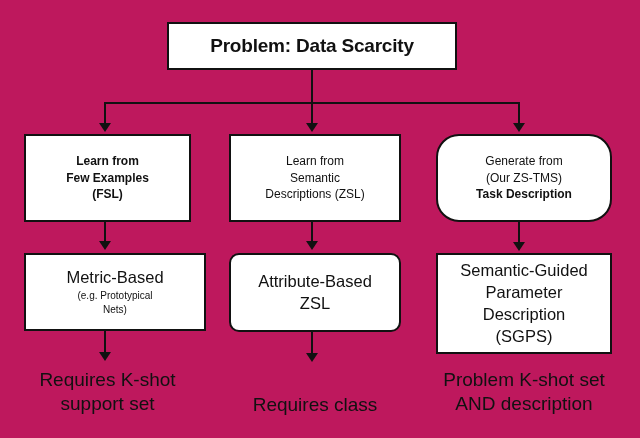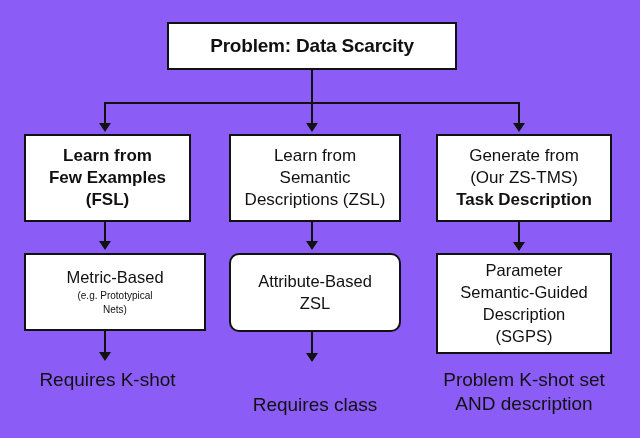--- a/index.html
+++ b/index.html
@@ -4,21 +4,21 @@
 <style>
   html, body {
     margin: 0;
     padding: 0;
     background: #ffffff;
   }
   #canvas {
     position: relative;
     width: 640px;
     height: 438px;
-    background: #8b5cf6;
+    background: #be185d;
     font-family: "Liberation Sans", sans-serif;
     color: #111111;
     overflow: hidden;
   }
 
   
   .box {
     position: absolute;
     box-sizing: border-box;
     border: 2.5px solid #111111;
@@ -32,24 +32,24 @@
   }
   .box .ln { display: block; white-space: nowrap; }
 
   
   #title-box {
     left: 167px; top: 22px; width: 290px; height: 48px;
     font-size: 19px; font-weight: bold; letter-spacing: -0.2px;
   }
 
   
-  .row1 { height: 88px; font-size: 17px; }
+  .row1 { height: 88px; font-size: 12px; }
   #branch-fsl  { left: 24px;  top: 134px; width: 167px; }
   #branch-zsl  { left: 229px; top: 134px; width: 172px; }
-  #branch-ztms { left: 436px; top: 134px; width: 176px; }
+  #branch-ztms { left: 436px; top: 134px; width: 176px; border-radius: 23px; }
 
   .row1 .ln { margin: 1.2px 0; }
   .bold { font-weight: bold; }
 
   
   .row2 { font-size: 16.5px; }
   #method-metric { left: 24px;  top: 253px; width: 182px; height: 78px; }
   #method-attr   { left: 229px; top: 253px; width: 172px; height: 79px; border-radius: 10px; }
   #method-sgps   { left: 436px; top: 253px; width: 176px; height: 101px; }
 
@@ -167,34 +167,35 @@
     <span class="ln sub">(e.g. Prototypical</span>
     <span class="ln sub">Nets)</span>
   </div>
 
   <div class="box row2" id="method-attr">
     <span class="ln">Attribute-Based</span>
     <span class="ln">ZSL</span>
   </div>
 
   <div class="box row2" id="method-sgps">
+    <span class="ln">Semantic-Guided</span>
     <span class="ln">Parameter</span>
-    <span class="ln">Semantic-Guided</span>
     <span class="ln">Description</span>
     <span class="ln">(SGPS)</span>
   </div>
 
   <div class="line-v" id="c2-left"></div>
   <div class="arrow-head" id="ah2-left"></div>
 
   <div class="line-v" id="c2-mid"></div>
   <div class="arrow-head" id="ah2-mid"></div>
 
   <div class="caption" id="caption-fsl">
     <span class="ln">Requires K-shot</span>
+    <span class="ln">support set</span>
   </div>
 
   <div class="caption" id="caption-zsl">
     <span class="ln">Requires class</span>
   </div>
 
   <div class="caption" id="caption-ztms">
     <span class="ln">Problem K-shot set</span>
     <span class="ln">AND description</span>
   </div>

